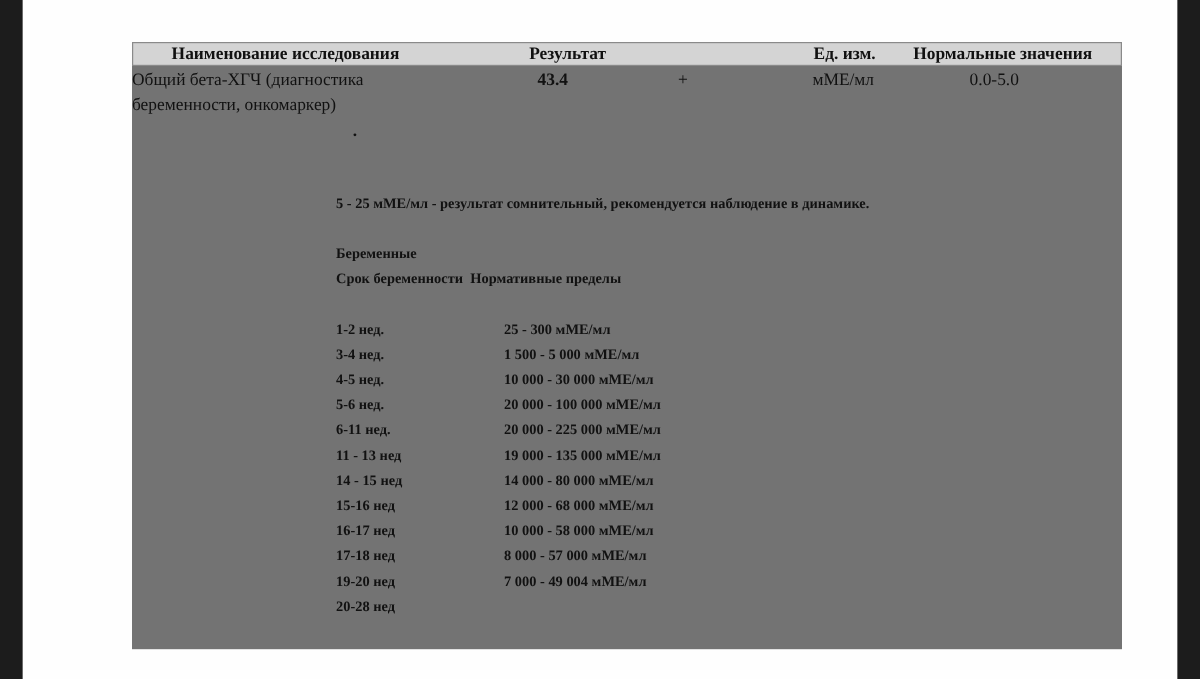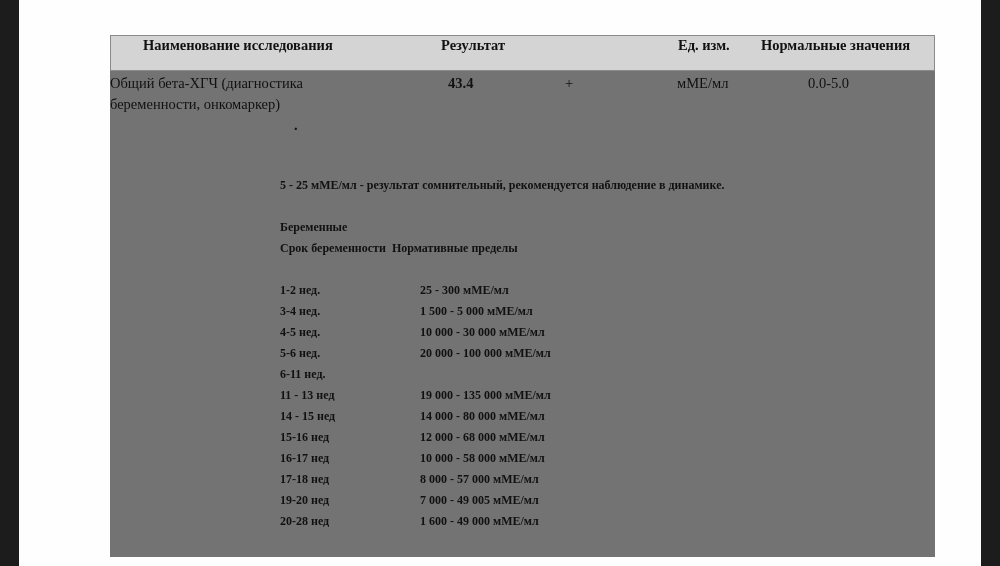--- a/index.html
+++ b/index.html
@@ -8,21 +8,21 @@
     background:#fefefe;
     font-family:"Liberation Serif", "DejaVu Serif", serif;
     color:#111;
   }
   .edge-left { position:absolute; left:0; top:0; width:19px; height:566px; background:#1c1c1c; }
   .edge-right { position:absolute; right:0; top:0; width:19px; height:566px; background:#1c1c1c; }
   .page { position:absolute; left:19px; top:0; width:962px; height:566px; background:#fefefe; }
 
   .report { position:absolute; left:110px; top:35px; width:825px; }
   .hdr {
-    position:relative; height:36px; background:#d4d4d4;
+    position:relative; height:20px; background:#d4d4d4;
     border:1px solid #8a8a8a; box-sizing:border-box;
     font-weight:bold; font-size:14.5px; line-height:18px;
   }
   .hdr span { position:absolute; top:0; white-space:nowrap; }
   .body {
     position:relative; background:#737373; height:486px;
     font-size:14.5px;
   }
   .body .cell { position:absolute; white-space:nowrap; line-height:21px; }
   .name { left:0; top:2px; white-space:normal !important; width:240px; }
@@ -79,20 +79,21 @@
             <div class="trow">
               <span class="term">4-5 нед.</span>
               <span class="range">10 000 - 30 000 мМЕ/мл</span>
             </div>
             <div class="trow">
               <span class="term">5-6 нед.</span>
               <span class="range">20 000 - 100 000 мМЕ/мл</span>
             </div>
             <div class="trow">
               <span class="term">6-11 нед.</span>
+              <span class="range">20 000 - 225 000 мМЕ/мл</span>
             </div>
             <div class="trow">
               <span class="term">11 - 13 нед</span>
               <span class="range">19 000 - 135 000 мМЕ/мл</span>
             </div>
             <div class="trow">
               <span class="term">14 - 15 нед</span>
               <span class="range">14 000 - 80 000 мМЕ/мл</span>
             </div>
             <div class="trow">
@@ -102,23 +103,22 @@
             <div class="trow">
               <span class="term">16-17 нед</span>
               <span class="range">10 000 - 58 000 мМЕ/мл</span>
             </div>
             <div class="trow">
               <span class="term">17-18 нед</span>
               <span class="range">8 000 - 57 000 мМЕ/мл</span>
             </div>
             <div class="trow">
               <span class="term">19-20 нед</span>
-              <span class="range">7 000 - 49 005 мМЕ/мл</span>
+              <span class="range">7 000 - 49 004 мМЕ/мл</span>
             </div>
             <div class="trow">
               <span class="term">20-28 нед</span>
-              <span class="range">1 600 - 49 000 мМЕ/мл</span>
             </div>
           </div>
       </div>
     </div>
   </div>
 </div>
 
 </body></html>

